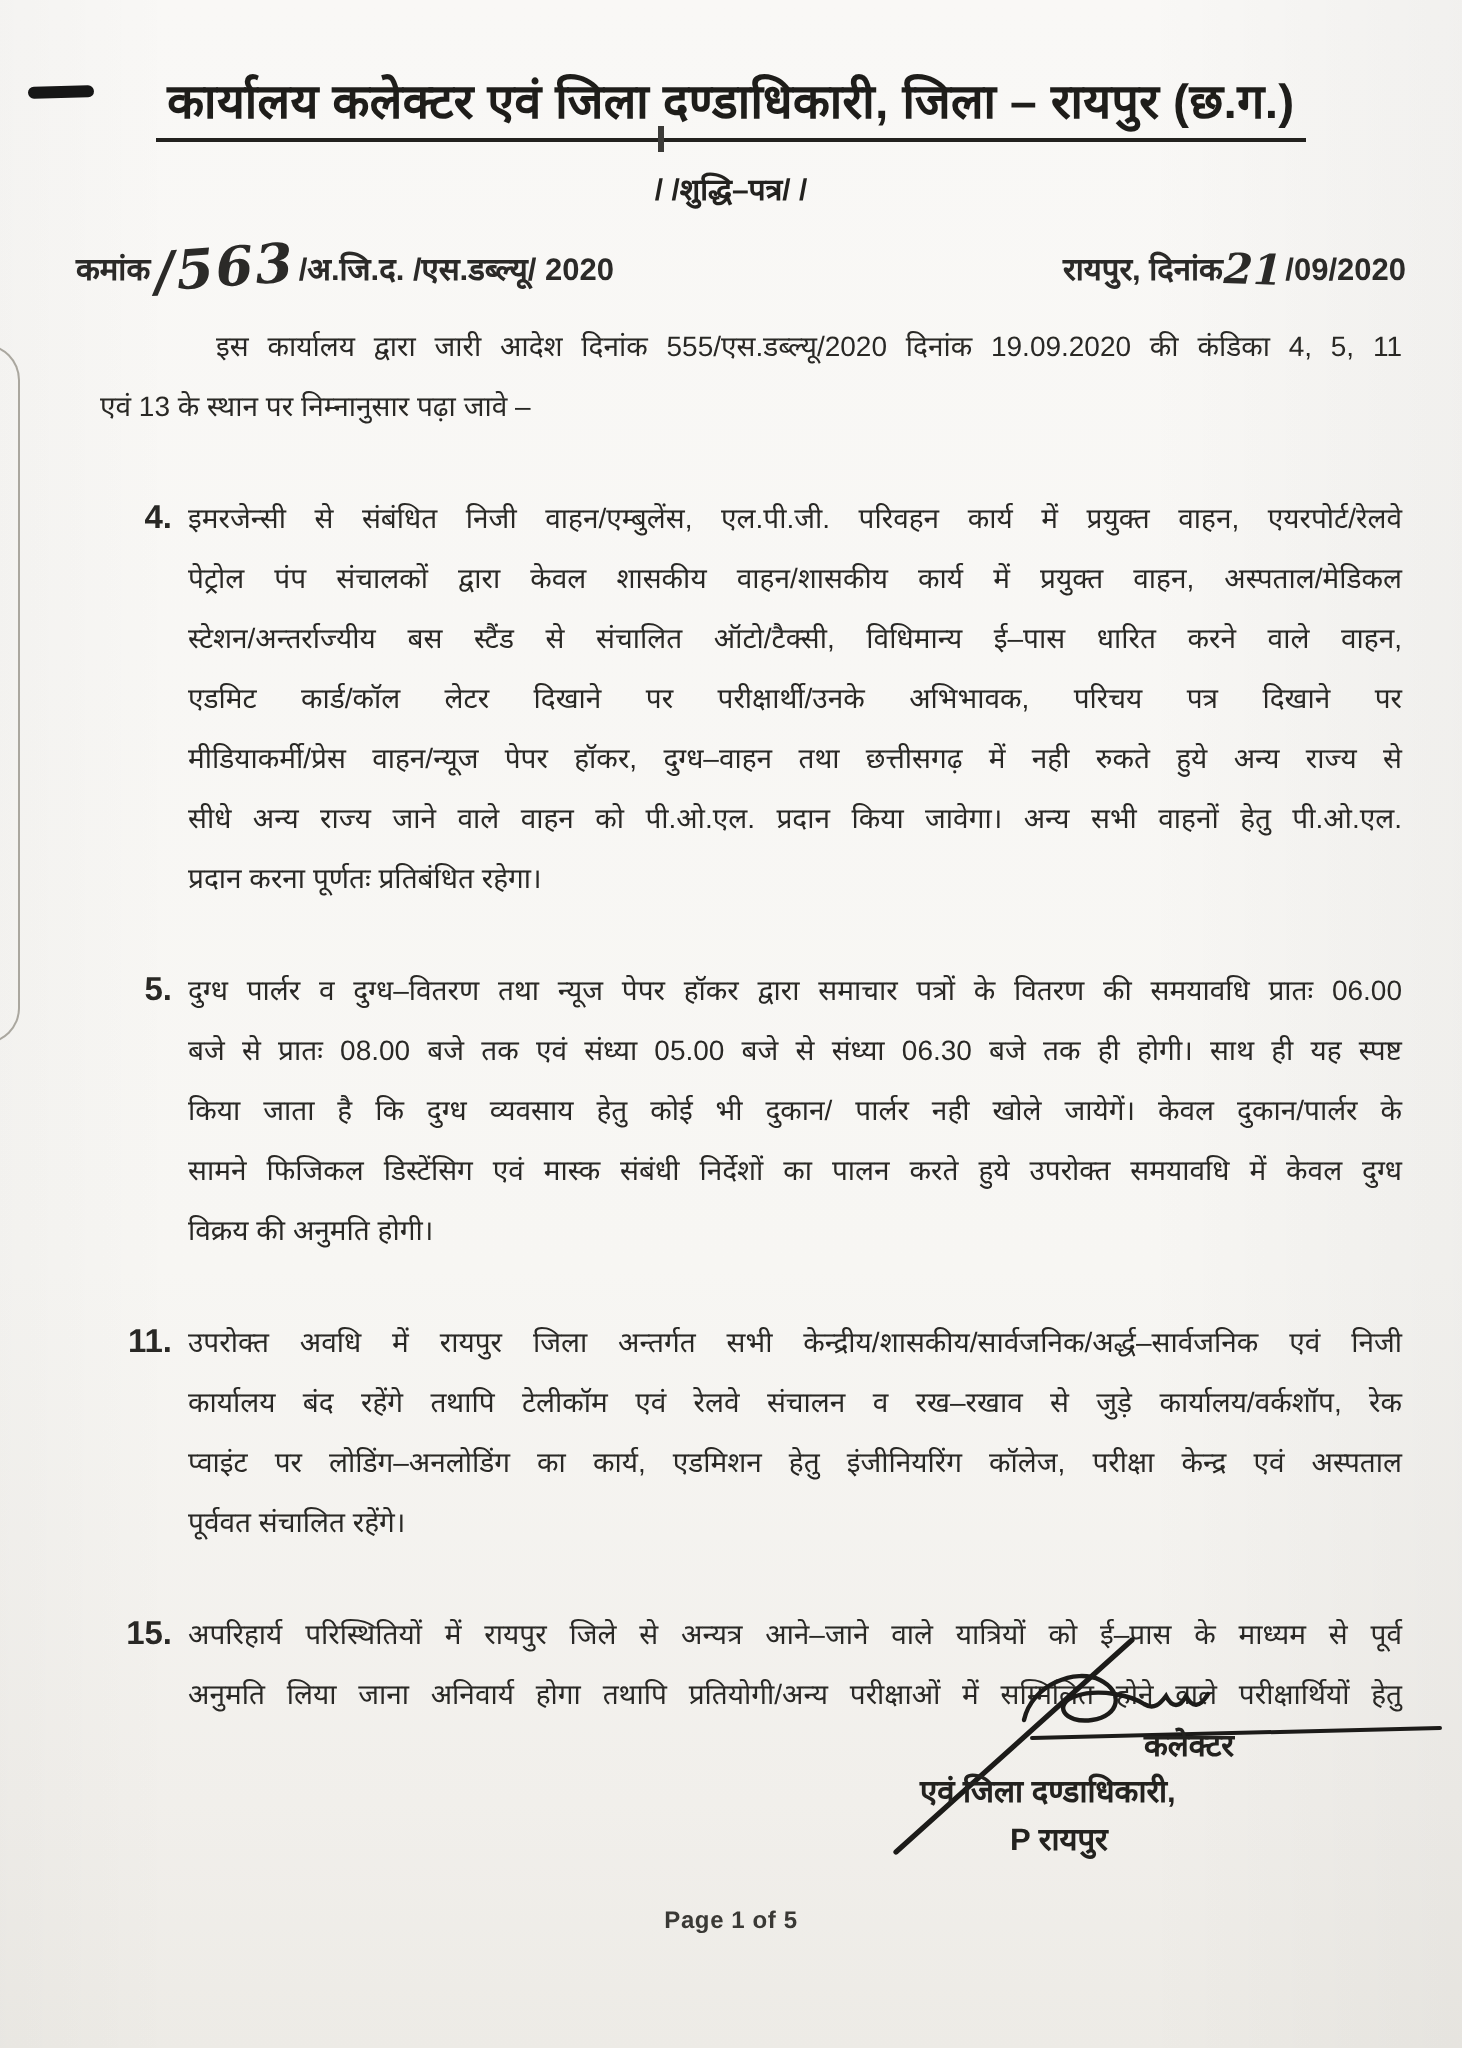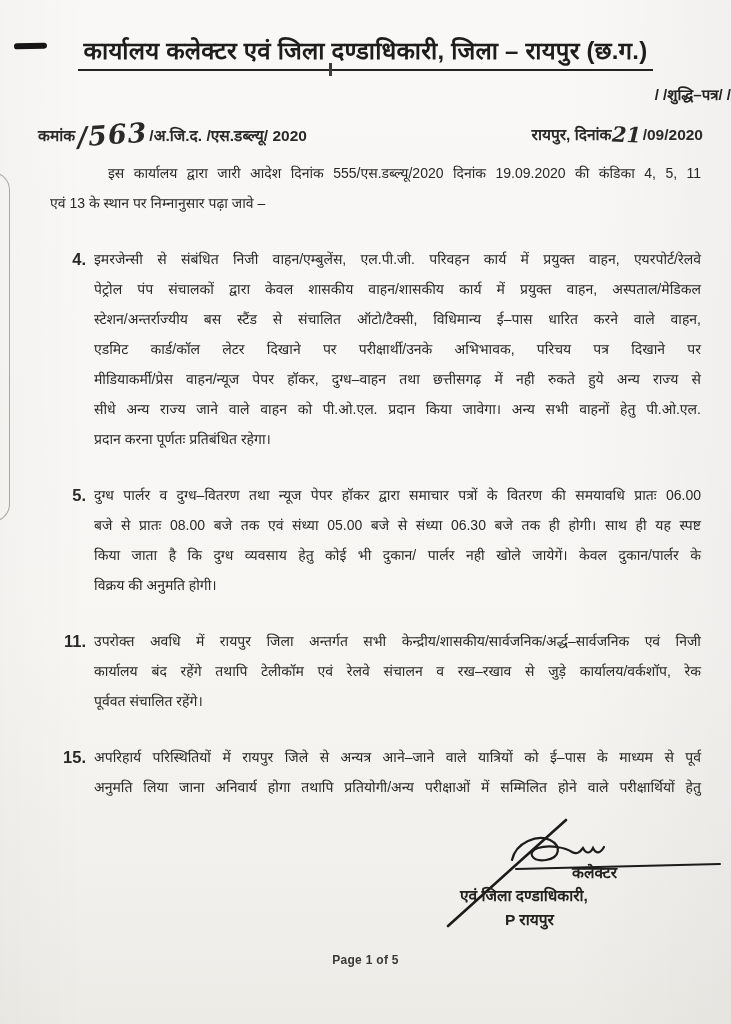--- a/index.html
+++ b/index.html
@@ -20,21 +20,21 @@
   .tick-mark{position:absolute;left:329px;top:63px;width:2.5px;height:13px;background:#3c3b38;}
 
   .title-wrap{padding-top:33px;text-align:center;}
   .doc-title{
     display:inline-block;
     font-size:24px;font-weight:bold;letter-spacing:0.2px;
     border-bottom:2px solid #23221f;
     padding:0 6px 3px 6px;
     color:#1e1d1a;
   }
-  .subtitle{text-align:right;font-size:15px;font-weight:bold;margin-top:13px;color:#23221f;}
+  .subtitle{text-align:center;font-size:15px;font-weight:bold;margin-top:13px;color:#23221f;}
 
   .ref-row{position:relative;height:46px;margin-top:2px;}
   .ref-left{position:absolute;left:38px;top:10px;font-size:15.5px;font-weight:bold;white-space:nowrap;}
   .handwritten{
     font-family:"DejaVu Serif", serif;
     font-style:italic;font-weight:bold;
     display:inline-block;
   }
   .hw-ref{font-size:27px;transform:rotate(-4deg) translateY(3px);letter-spacing:1px;margin:0 2px;}
   .hw-date{font-size:21px;transform:rotate(2deg) translateY(2px);margin:0 1px;}
@@ -106,29 +106,31 @@
         <div class="tline last">प्रदान करना पूर्णतः प्रतिबंधित रहेगा।</div>
       </div>
     </div>
 
     <div class="item">
       <div class="num">5.</div>
       <div class="lines">
         <div class="tline">दुग्ध पार्लर व दुग्ध–वितरण तथा न्यूज पेपर हॉकर द्वारा समाचार पत्रों के वितरण की समयावधि प्रातः 06.00</div>
         <div class="tline">बजे से प्रातः 08.00 बजे तक एवं संध्या 05.00 बजे से संध्या 06.30 बजे तक ही होगी। साथ ही यह स्पष्ट</div>
         <div class="tline">किया जाता है कि दुग्ध व्यवसाय हेतु कोई भी दुकान/ पार्लर नही खोले जायेगें। केवल दुकान/पार्लर के</div>
+        <div class="tline">सामने फिजिकल डिस्टेंसिग एवं मास्क संबंधी निर्देशों का पालन करते हुये उपरोक्त समयावधि में केवल दुग्ध</div>
         <div class="tline last">विक्रय की अनुमति होगी।</div>
       </div>
     </div>
 
     <div class="item">
       <div class="num">11.</div>
       <div class="lines">
         <div class="tline">उपरोक्त अवधि में रायपुर जिला अन्तर्गत सभी केन्द्रीय/शासकीय/सार्वजनिक/अर्द्ध–सार्वजनिक एवं निजी</div>
         <div class="tline">कार्यालय बंद रहेंगे तथापि टेलीकॉम एवं रेलवे संचालन व रख–रखाव से जुड़े कार्यालय/वर्कशॉप, रेक</div>
+        <div class="tline">प्वाइंट पर लोडिंग–अनलोडिंग का कार्य, एडमिशन हेतु इंजीनियरिंग कॉलेज, परीक्षा केन्द्र एवं अस्पताल</div>
         <div class="tline last">पूर्ववत संचालित रहेंगे।</div>
       </div>
     </div>
 
     <div class="item">
       <div class="num">15.</div>
       <div class="lines">
         <div class="tline">अपरिहार्य परिस्थितियों में रायपुर जिले से अन्यत्र आने–जाने वाले यात्रियों को ई–पास के माध्यम से पूर्व</div>
         <div class="tline">अनुमति लिया जाना अनिवार्य होगा तथापि प्रतियोगी/अन्य परीक्षाओं में सम्मिलित होने वाले परीक्षार्थियों हेतु</div>
 

